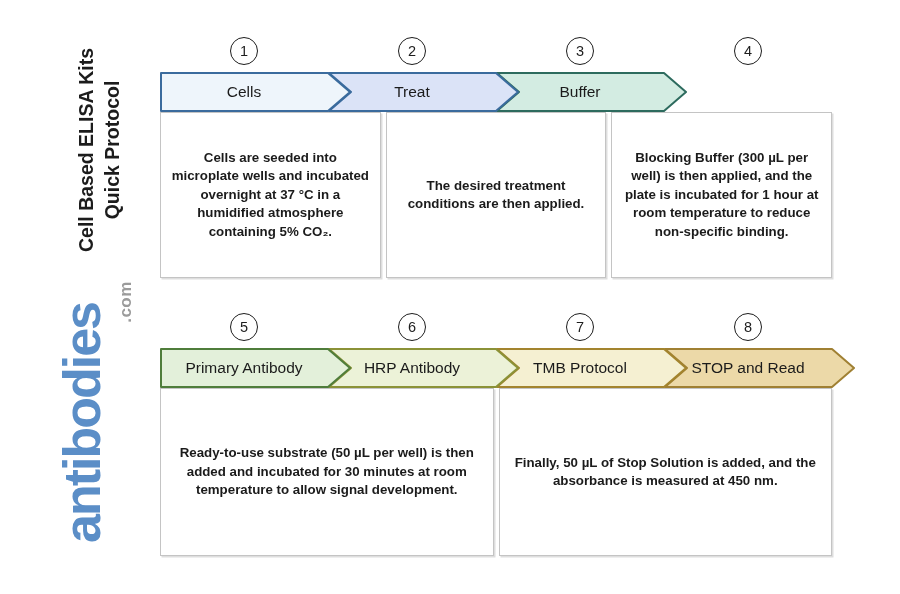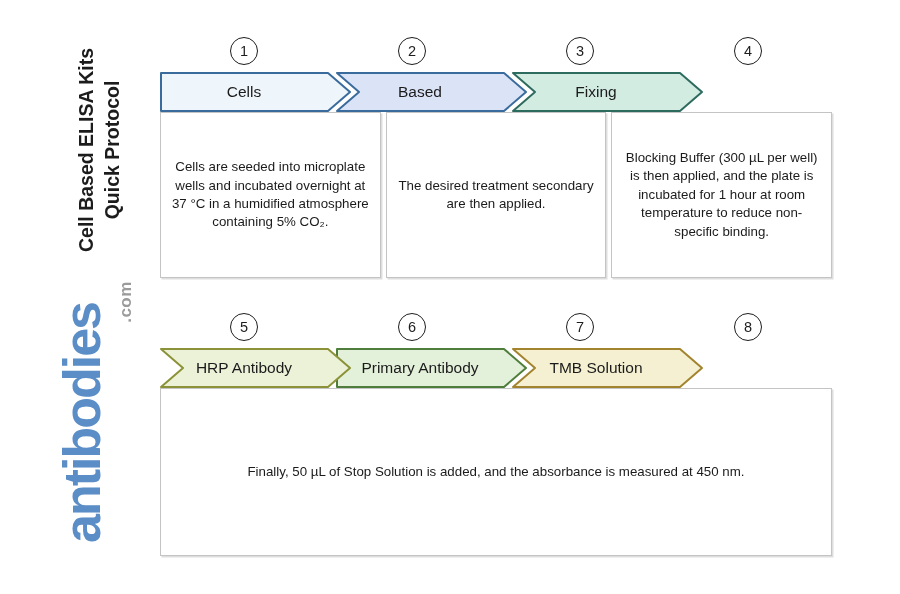--- a/index.html
+++ b/index.html
@@ -20,30 +20,30 @@
   
   .flow{position:absolute;left:160px;width:672px;}
   .flow-row1{top:36px;}
   .flow-row2{top:312px;}
   .circles{display:flex;height:29px;margin-bottom:7px;}
   .circle-cell{width:168px;display:flex;align-items:center;justify-content:center;}
   .num-circle{width:26px;height:26px;border:1.6px solid #1d1d1d;border-radius:50%;
       background:#fff;display:flex;align-items:center;justify-content:center;
       font-size:14.5px;color:#1d1d1d;}
   .arrows{display:flex;height:40px;position:relative;}
-  .arrow-cell{position:relative;width:168px;height:40px;padding-left:8px;}
+  .arrow-cell{position:relative;width:168px;height:40px;}
   .arrow-cell:nth-child(1){z-index:4;}
   .arrow-cell:nth-child(2){z-index:3;}
   .arrow-cell:nth-child(3){z-index:2;}
   .arrow-cell:nth-child(4){z-index:1;}
   .arrow-svg{position:absolute;left:0;top:0;overflow:visible;}
   .arrow-label{position:absolute;left:0;top:0;width:168px;height:40px;
       display:flex;align-items:center;justify-content:center;
       font-size:15.5px;color:#1b1b1b;}
-  .cards{display:flex;gap:5px;margin-top:0;}
+  .cards{display:flex;gap:5px;margin-top:0;font-weight:bold;}
   .card{flex:1;background:#fff;border:1.3px solid #c4c4c4;
       box-shadow:1.5px 1.5px 0 #dedede;
       display:flex;align-items:center;justify-content:center;
       padding:10px 9px;box-sizing:border-box;}
   .row1 .card{height:166px;}
   .row2 .card{height:168px;}
   .card-text{font-size:13.3px;line-height:1.38;text-align:center;color:#1b1b1b;}
 </style>
 </head>
 <body>
@@ -78,35 +78,35 @@
       <div class="arrow-cell">
         <svg class="arrow-svg" width="192" height="40" viewBox="0 0 192 40">
           <polygon stroke-width="2" stroke-linejoin="round" points="1,1 168,1 190,20 168,39 1,39" fill="#eef5fb" stroke="#3a6b9d"></polygon>
         </svg>
         <span class="arrow-label">Cells</span>
       </div>
       <div class="arrow-cell">
         <svg class="arrow-svg" width="192" height="40" viewBox="0 0 192 40">
           <polygon stroke-width="2" stroke-linejoin="round" points="1,1 168,1 190,20 168,39 1,39 23,20" fill="#dbe3f7" stroke="#3a6b9d"></polygon>
         </svg>
-        <span class="arrow-label">Based</span>
+        <span class="arrow-label">Treat</span>
       </div>
       <div class="arrow-cell">
         <svg class="arrow-svg" width="192" height="40" viewBox="0 0 192 40">
           <polygon stroke-width="2" stroke-linejoin="round" points="1,1 168,1 190,20 168,39 1,39 23,20" fill="#d3ece2" stroke="#2d6b5e"></polygon>
         </svg>
-        <span class="arrow-label">Fixing</span>
+        <span class="arrow-label">Buffer</span>
       </div>
     </div>
     <div class="cards">
       <div class="card">
           <div class="card-text">Cells are seeded into microplate wells and incubated overnight at 37 °C in a humidified atmosphere containing 5% CO₂.</div>
         </div>
       <div class="card">
-          <div class="card-text">The desired treatment secondary are then applied.</div>
+          <div class="card-text">The desired treatment conditions are then applied.</div>
         </div>
       <div class="card">
           <div class="card-text">Blocking Buffer (300 µL per well) is then applied, and the plate is incubated for 1 hour at room temperature to reduce non-specific binding.</div>
         </div>
     </div>
   </div>
 
   <div class="flow flow-row2 row2">
     <div class="circles">
       <div class="circle-cell">
@@ -118,37 +118,46 @@
       <div class="circle-cell">
           <div class="num-circle">7</div>
         </div>
       <div class="circle-cell">
           <div class="num-circle">8</div>
         </div>
     </div>
     <div class="arrows">
       <div class="arrow-cell">
         <svg class="arrow-svg" width="192" height="40" viewBox="0 0 192 40">
+          <polygon stroke-width="2" stroke-linejoin="round" points="1,1 168,1 190,20 168,39 1,39" fill="#e3f0da" stroke="#4f7d3b"></polygon>
+        </svg>
+        <span class="arrow-label">Primary Antibody</span>
+      </div>
+      <div class="arrow-cell">
+        <svg class="arrow-svg" width="192" height="40" viewBox="0 0 192 40">
           <polygon stroke-width="2" stroke-linejoin="round" points="1,1 168,1 190,20 168,39 1,39 23,20" fill="#ecf2d8" stroke="#8b9237"></polygon>
         </svg>
         <span class="arrow-label">HRP Antibody</span>
       </div>
       <div class="arrow-cell">
         <svg class="arrow-svg" width="192" height="40" viewBox="0 0 192 40">
-          <polygon stroke-width="2" stroke-linejoin="round" points="1,1 168,1 190,20 168,39 1,39" fill="#e3f0da" stroke="#4f7d3b"></polygon>
+          <polygon stroke-width="2" stroke-linejoin="round" points="1,1 168,1 190,20 168,39 1,39 23,20" fill="#f5f0d2" stroke="#a3842e"></polygon>
         </svg>
-        <span class="arrow-label">Primary Antibody</span>
+        <span class="arrow-label">TMB Protocol</span>
       </div>
       <div class="arrow-cell">
         <svg class="arrow-svg" width="192" height="40" viewBox="0 0 192 40">
-          <polygon stroke-width="2" stroke-linejoin="round" points="1,1 168,1 190,20 168,39 1,39 23,20" fill="#f5f0d2" stroke="#a3842e"></polygon>
+          <polygon stroke-width="2" stroke-linejoin="round" points="1,1 168,1 190,20 168,39 1,39 23,20" fill="#ecd9a8" stroke="#a08033"></polygon>
         </svg>
-        <span class="arrow-label">TMB Solution</span>
+        <span class="arrow-label">STOP and Read</span>
       </div>
     </div>
     <div class="cards">
+      <div class="card">
+          <div class="card-text">Ready-to-use substrate (50 µL per well) is then added and incubated for 30 minutes at room temperature to allow signal development.</div>
+        </div>
       <div class="card">
           <div class="card-text">Finally, 50 µL of Stop Solution is added, and the absorbance is measured at 450 nm.</div>
         </div>
     </div>
   </div>
 
 </div>
 
 </body></html>

